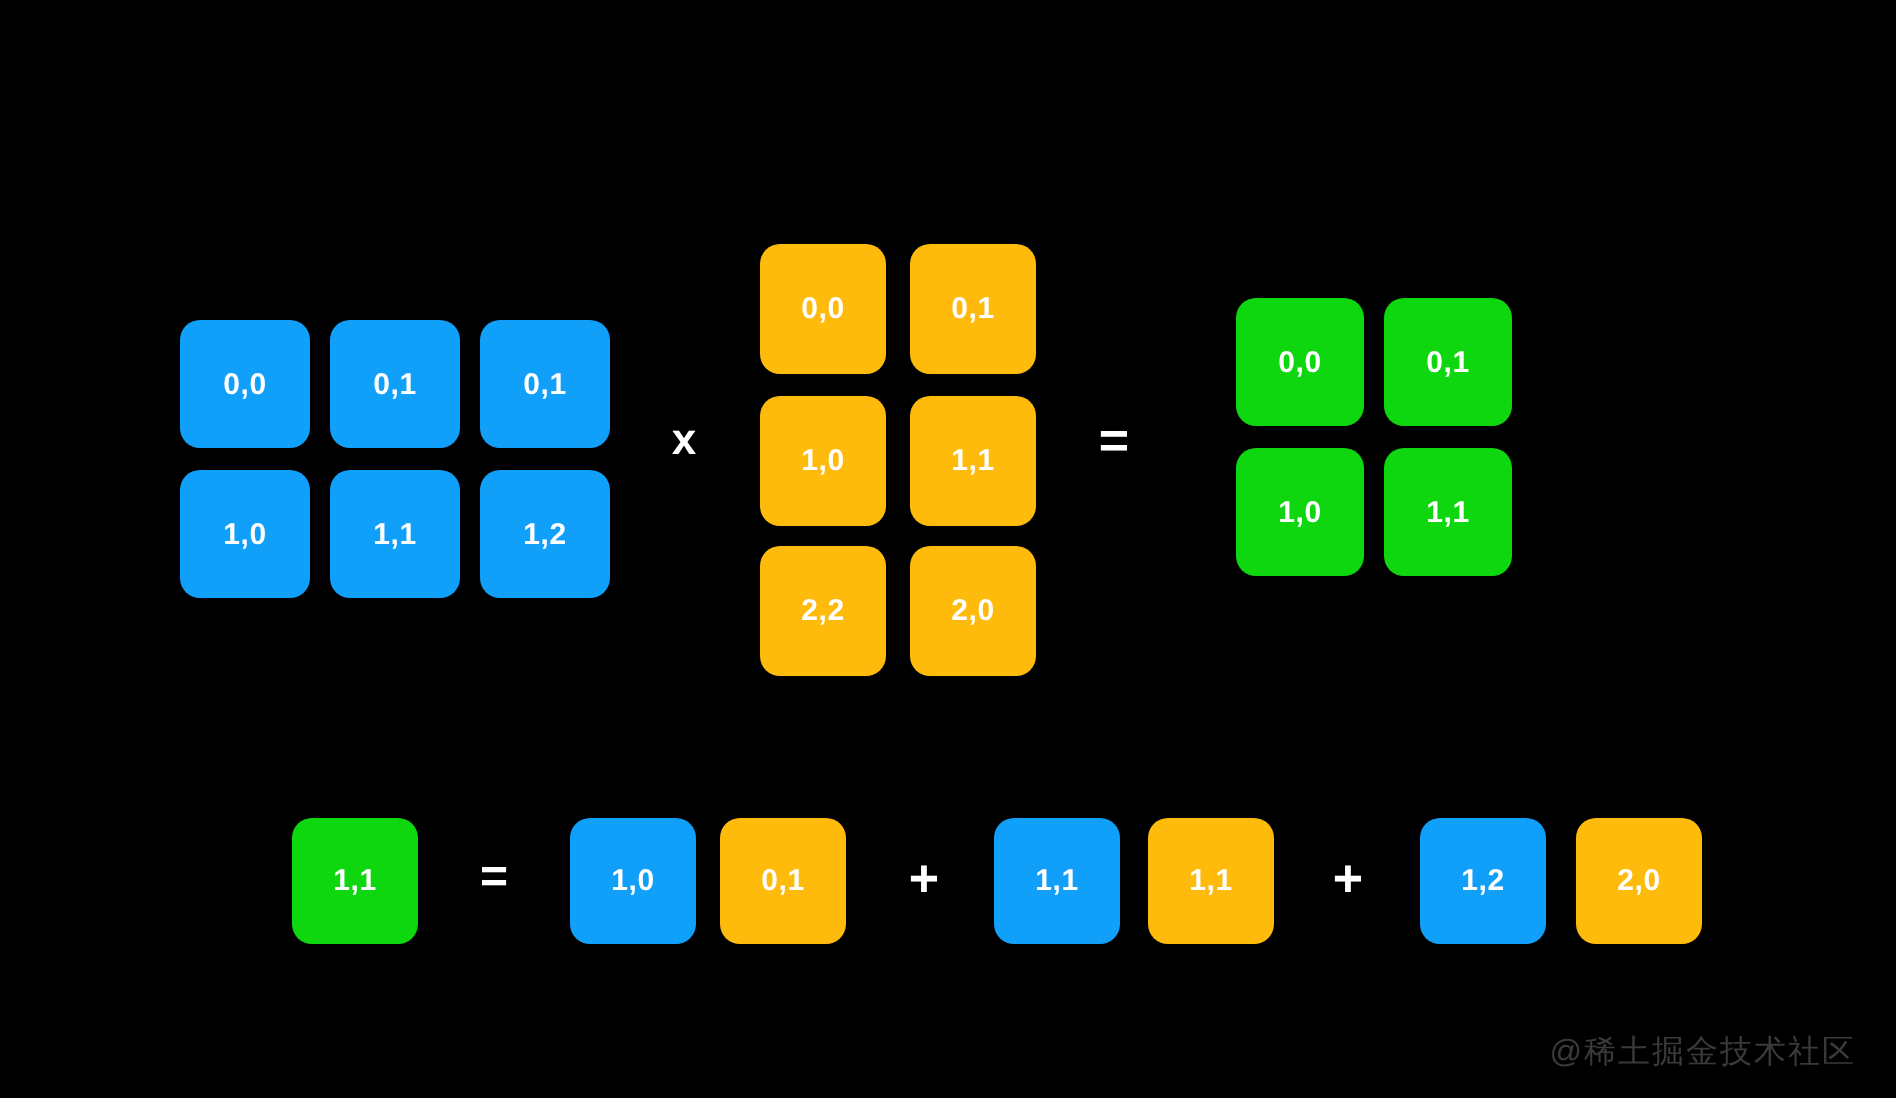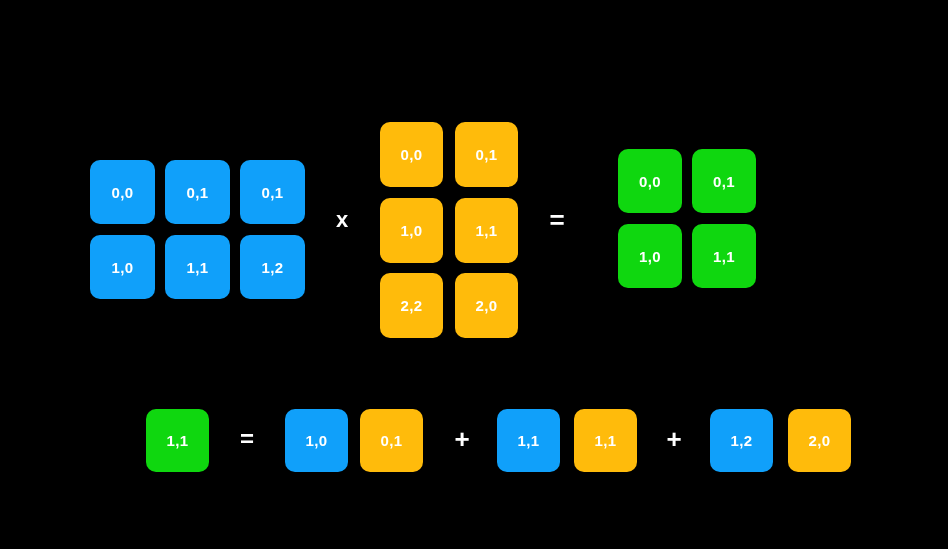--- a/index.html
+++ b/index.html
@@ -160,14 +160,15 @@
     <div class="op plus" style="left: 663px; top: 428px; width: 22px; height: 22px; color: rgb(255, 255, 255);">+</div>
 
     <div class="tile blue" style="left: 710px; top: 409px; width: 63px; height: 63px; background: rgb(16, 160, 250); color: rgb(255, 255, 255);">
         <span>1,2</span>
       </div>
     <div class="tile yellow" style="left: 788px; top: 409px; width: 63px; height: 63px; background: rgb(255, 187, 11); color: rgb(255, 255, 255);">
         <span>2,0</span>
       </div>
   </div>
 
+  <div class="watermark" style="color: rgb(58, 58, 58);">@稀土掘金技术社区</div>
 
 </div>
 
 </body></html>

